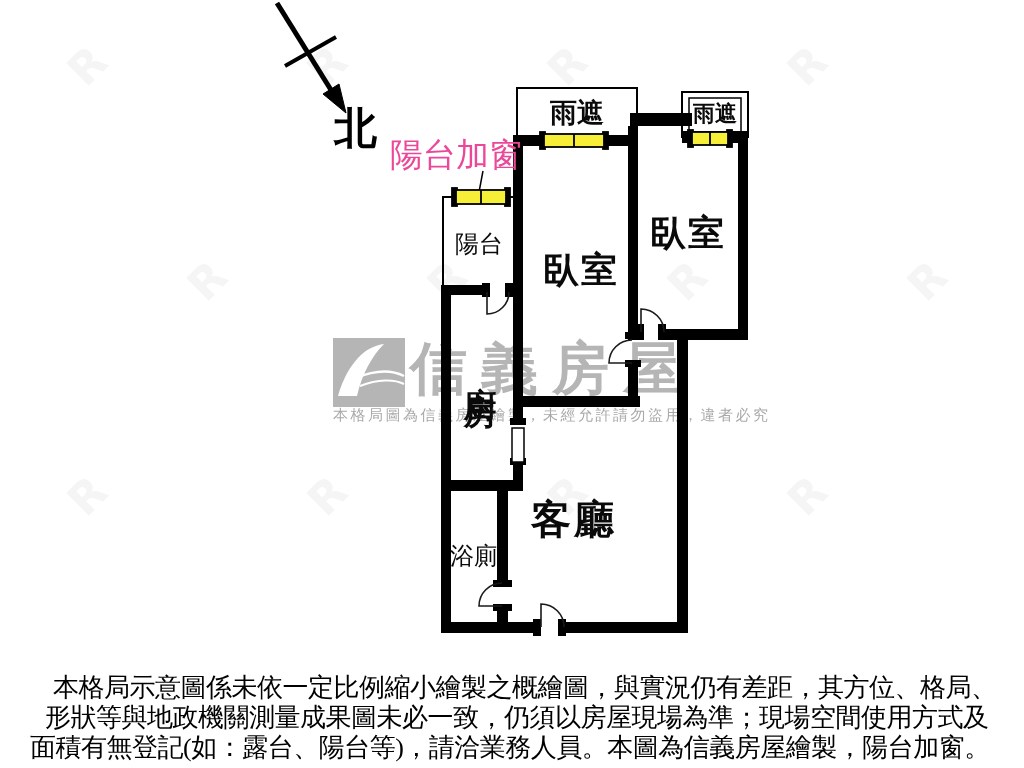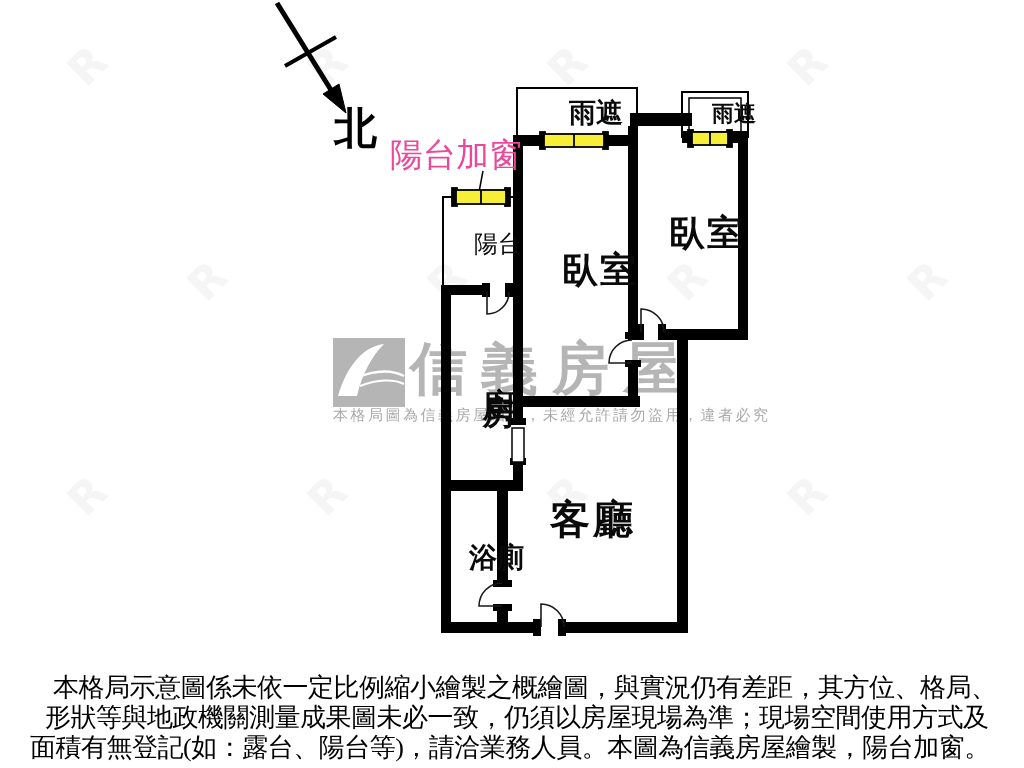--- a/index.html
+++ b/index.html
@@ -1,19 +1,19 @@
 <!DOCTYPE html>
 <html><head>
 <meta charset="utf-8">
 <style>
   html,body{margin:0;padding:0;background:#fff;}
   #canvas{position:relative;width:1024px;height:768px;background:#ffffff;overflow:hidden;
           font-family:"Liberation Serif","DejaVu Serif",serif;}
   .abs{position:absolute;}
-  .roomlabel{color:#0a0a0a;font-weight:bold;white-space:nowrap;line-height:1;padding-left:19px;}
+  .roomlabel{color:#0a0a0a;font-weight:bold;white-space:nowrap;line-height:1;}
   .wm-tile{position:absolute;font-family:"DejaVu Sans",sans-serif;font-size:44px;font-weight:bold;
            color:rgba(60,60,60,0.05);transform:rotate(-45deg);pointer-events:none;}
   #brand-text{color:#b5b5b5;font-size:57px;font-weight:bold;letter-spacing:14px;line-height:1;}
   #wm-notice{color:#a9a9a9;font-size:15px;letter-spacing:2.5px;white-space:nowrap;}
   .disc{color:#000;font-size:26px;letter-spacing:-0.5px;white-space:nowrap;line-height:1;}
   #north-label{font-size:43px;font-weight:bold;color:#000;line-height:1;}
   #balcony-window-note{font-size:33px;color:#ec4899;line-height:1;}
   svg{position:absolute;left:0;top:0;}
 </style>
 </head>
@@ -131,21 +131,21 @@
   <div id="balcony-window-note" class="abs" style="left:390px;top:139px;">陽台加窗</div>
 
   <div class="abs roomlabel" style="left:517px;top:100px;width:120px;text-align:center;font-size:27px;">雨遮</div>
   <div class="abs roomlabel" style="left:682px;top:103px;width:66px;text-align:center;font-size:22px;">雨遮</div>
 
   <div class="abs roomlabel" style="left:441px;top:232px;width:76px;text-align:center;font-size:24px;font-weight:normal;">陽台</div>
   <div class="abs roomlabel" style="left:543px;top:252px;font-size:36px;letter-spacing:2px;">臥室</div>
   <div class="abs roomlabel" style="left:650px;top:215px;font-size:36px;letter-spacing:2px;">臥室</div>
   <div class="abs roomlabel" style="left:463px;top:360px;font-size:33px;writing-mode:vertical-rl;letter-spacing:7px;">廚房</div>
   <div class="abs roomlabel" style="left:531px;top:500px;font-size:40px;letter-spacing:3px;">客廳</div>
-  <div class="abs roomlabel" style="left:450px;top:544px;font-size:28px;font-weight:bold;">浴廁</div>
+  <div class="abs roomlabel" style="left:450px;top:544px;font-size:24px;font-weight:normal;">浴廁</div>
 
   <div>
     <div class="abs disc" style="left:30px;top:675px;margin-left:23px;">本格局示意圖係未依一定比例縮小繪製之概繪圖，與實況仍有差距，其方位、格局、</div>
     <div class="abs disc" style="left:30px;top:705px;margin-left:15px;">形狀等與地政機關測量成果圖未必一致，仍須以房屋現場為準；現場空間使用方式及</div>
     <div class="abs disc" style="left:30px;top:735px;">面積有無登記(如：露台、陽台等)，請洽業務人員。本圖為信義房屋繪製，陽台加窗。</div>
   </div>
 
 </div>
 
 </body></html>

